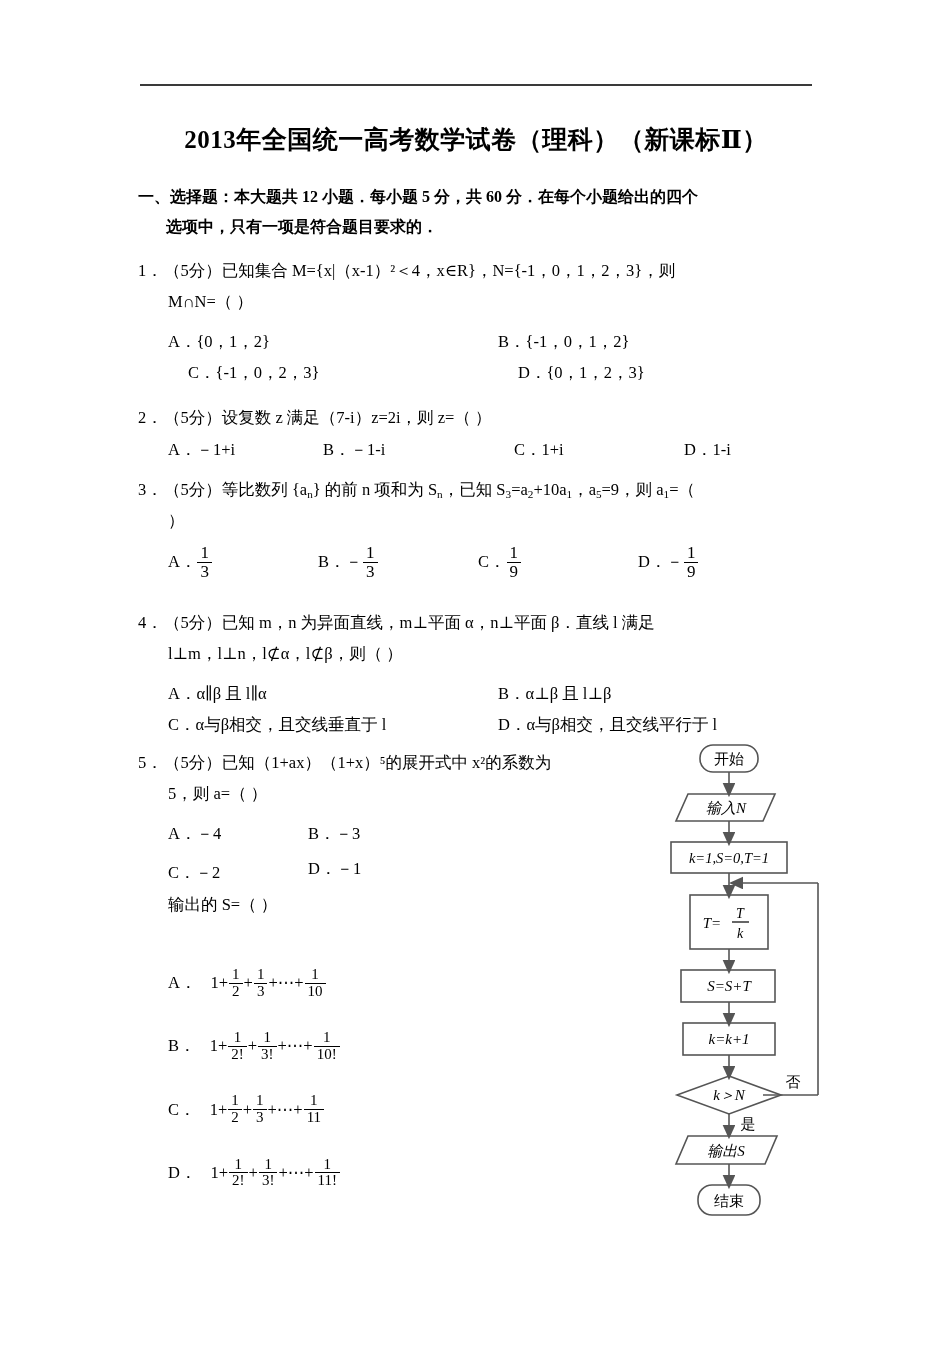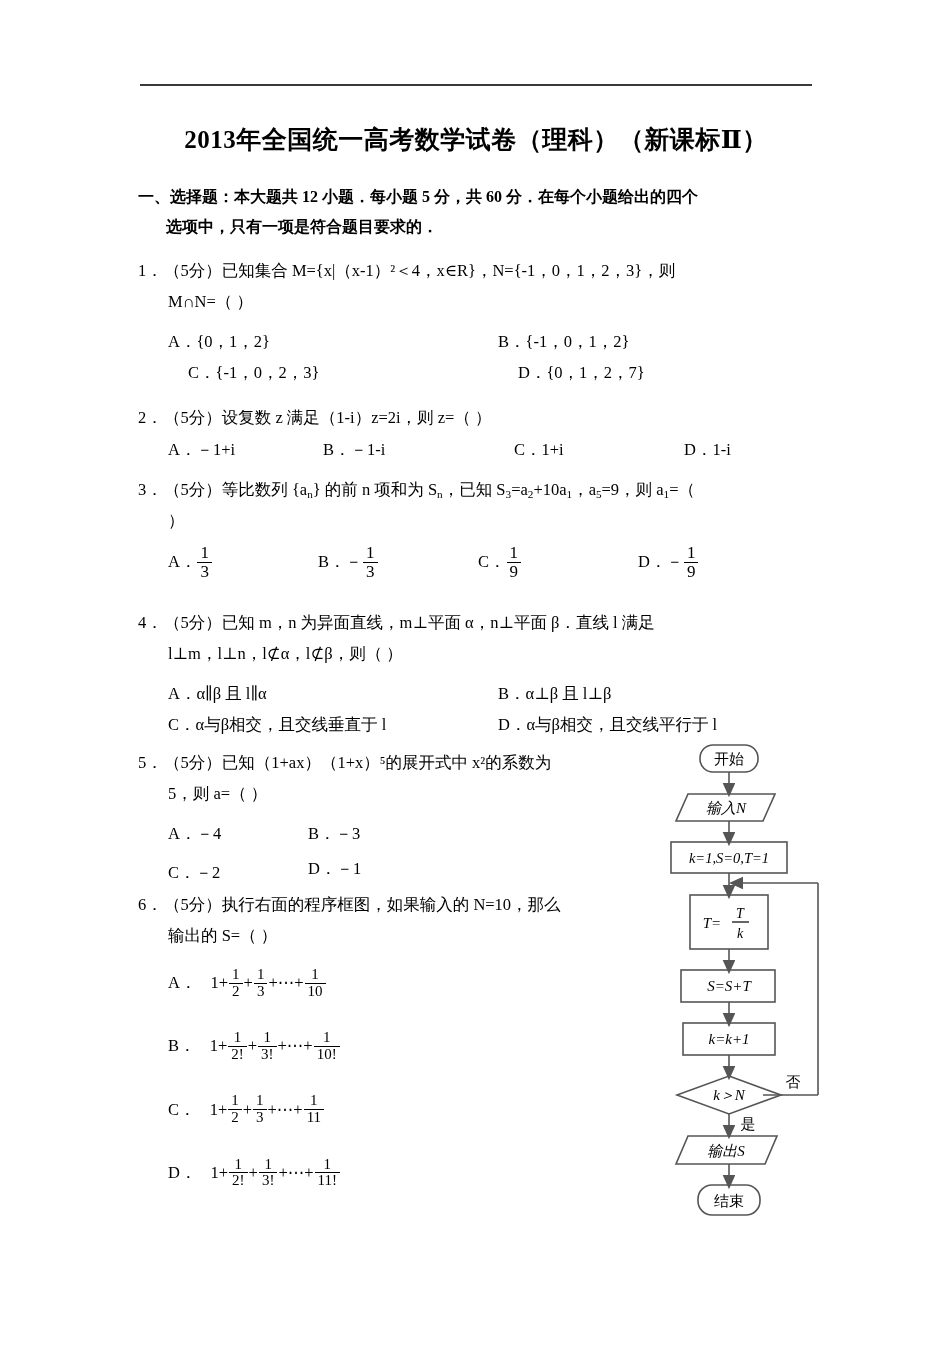--- a/index.html
+++ b/index.html
@@ -126,27 +126,27 @@
     <span class="qtext">
       <span class="num">1．</span><span>（5分）</span><span>已知集合 M={x|（x‑1）²＜4，x∈R}，N={‑1，0，1，2，3}，则</span>
     </span>
     <span class="indent">M∩N=（      ）</span>
   </div>
   <div class="opts" style="left:138px; top:326px; width:690px;">
     <span class="optrow">
       <span class="opt" style="width:330px;"><span>A．</span><span>{0，1，2}</span></span><span class="opt"><span>B．</span><span>{‑1，0，1，2}</span></span>
     </span>
     <span class="optrow">
-      <span class="opt" style="width:330px;margin-left:20px;"><span>C．</span><span>{‑1，0，2，3}</span></span><span class="opt"><span>D．</span><span>{0，1，2，7}</span></span>
+      <span class="opt" style="width:330px;margin-left:20px;"><span>C．</span><span>{‑1，0，2，3}</span></span><span class="opt"><span>D．</span><span>{0，1，2，3}</span></span>
     </span>
   </div>
 
   <div class="q" style="left:138px; top:403px; width:690px;">
     <span class="qtext">
-      <span class="num">2．</span><span>（5分）</span><span>设复数 z 满足（1‑i）z=2i，则 z=（      ）</span>
+      <span class="num">2．</span><span>（5分）</span><span>设复数 z 满足（7‑i）z=2i，则 z=（      ）</span>
     </span>
   </div>
   <div class="opts" style="left:138px; top:434px; width:690px;">
     <span class="optrow">
       <span class="opt" style="width:155px;"><span>A．</span><span>－1+i</span></span><span class="opt" style="width:170px;"><span>B．</span><span>－1‑i</span></span><span class="opt" style="width:170px;margin-left:21px;"><span>C．</span><span>1+i</span></span><span class="opt"><span>D．</span><span>1‑i</span></span>
     </span>
   </div>
 
   <div class="q" style="left:138px; top:475px; width:700px;">
     <span class="qtext">
@@ -184,23 +184,20 @@
   <div class="opts" style="left:138px; top:818px; width:530px;">
     <span class="optrow">
       <span class="opt" style="width:140px;"><span>A．</span><span>－4</span></span><span class="opt"><span>B．</span><span>－3</span></span>
     </span>
     <span class="optrow">
       <span class="opt" style="width:140px;margin-top:9px;"><span>C．</span><span>－2</span></span><span class="opt"><span>D．</span><span>－1</span></span>
     </span>
   </div>
 
   <div class="q" style="left:138px; top:890px; width:530px;">
-    <span class="qtext">
-      <span class="num">6．</span><span>（5分）</span><span>执行右面的程序框图，如果输入的 N=10，那么</span>
-    </span>
     <span class="indent">输出的 S=（      ）</span>
   </div>
 
   <div class="opts" style="left:138px; top:962px; width:530px; line-height:2.5;">
     <span class="optrow" style="display:block; margin-bottom:22px;">
       <span>A．</span>
       <span style="margin-left:10px;"><span>1+</span><span class="frac"><span class="num-part">1</span><span class="den-part">2</span></span><span>+</span><span class="frac"><span class="num-part">1</span><span class="den-part">3</span></span><span>+⋯+</span><span class="frac"><span class="num-part">1</span><span class="den-part">10</span></span></span>
     </span>
     <span class="optrow" style="display:block; margin-bottom:22px;">
       <span>B．</span>

